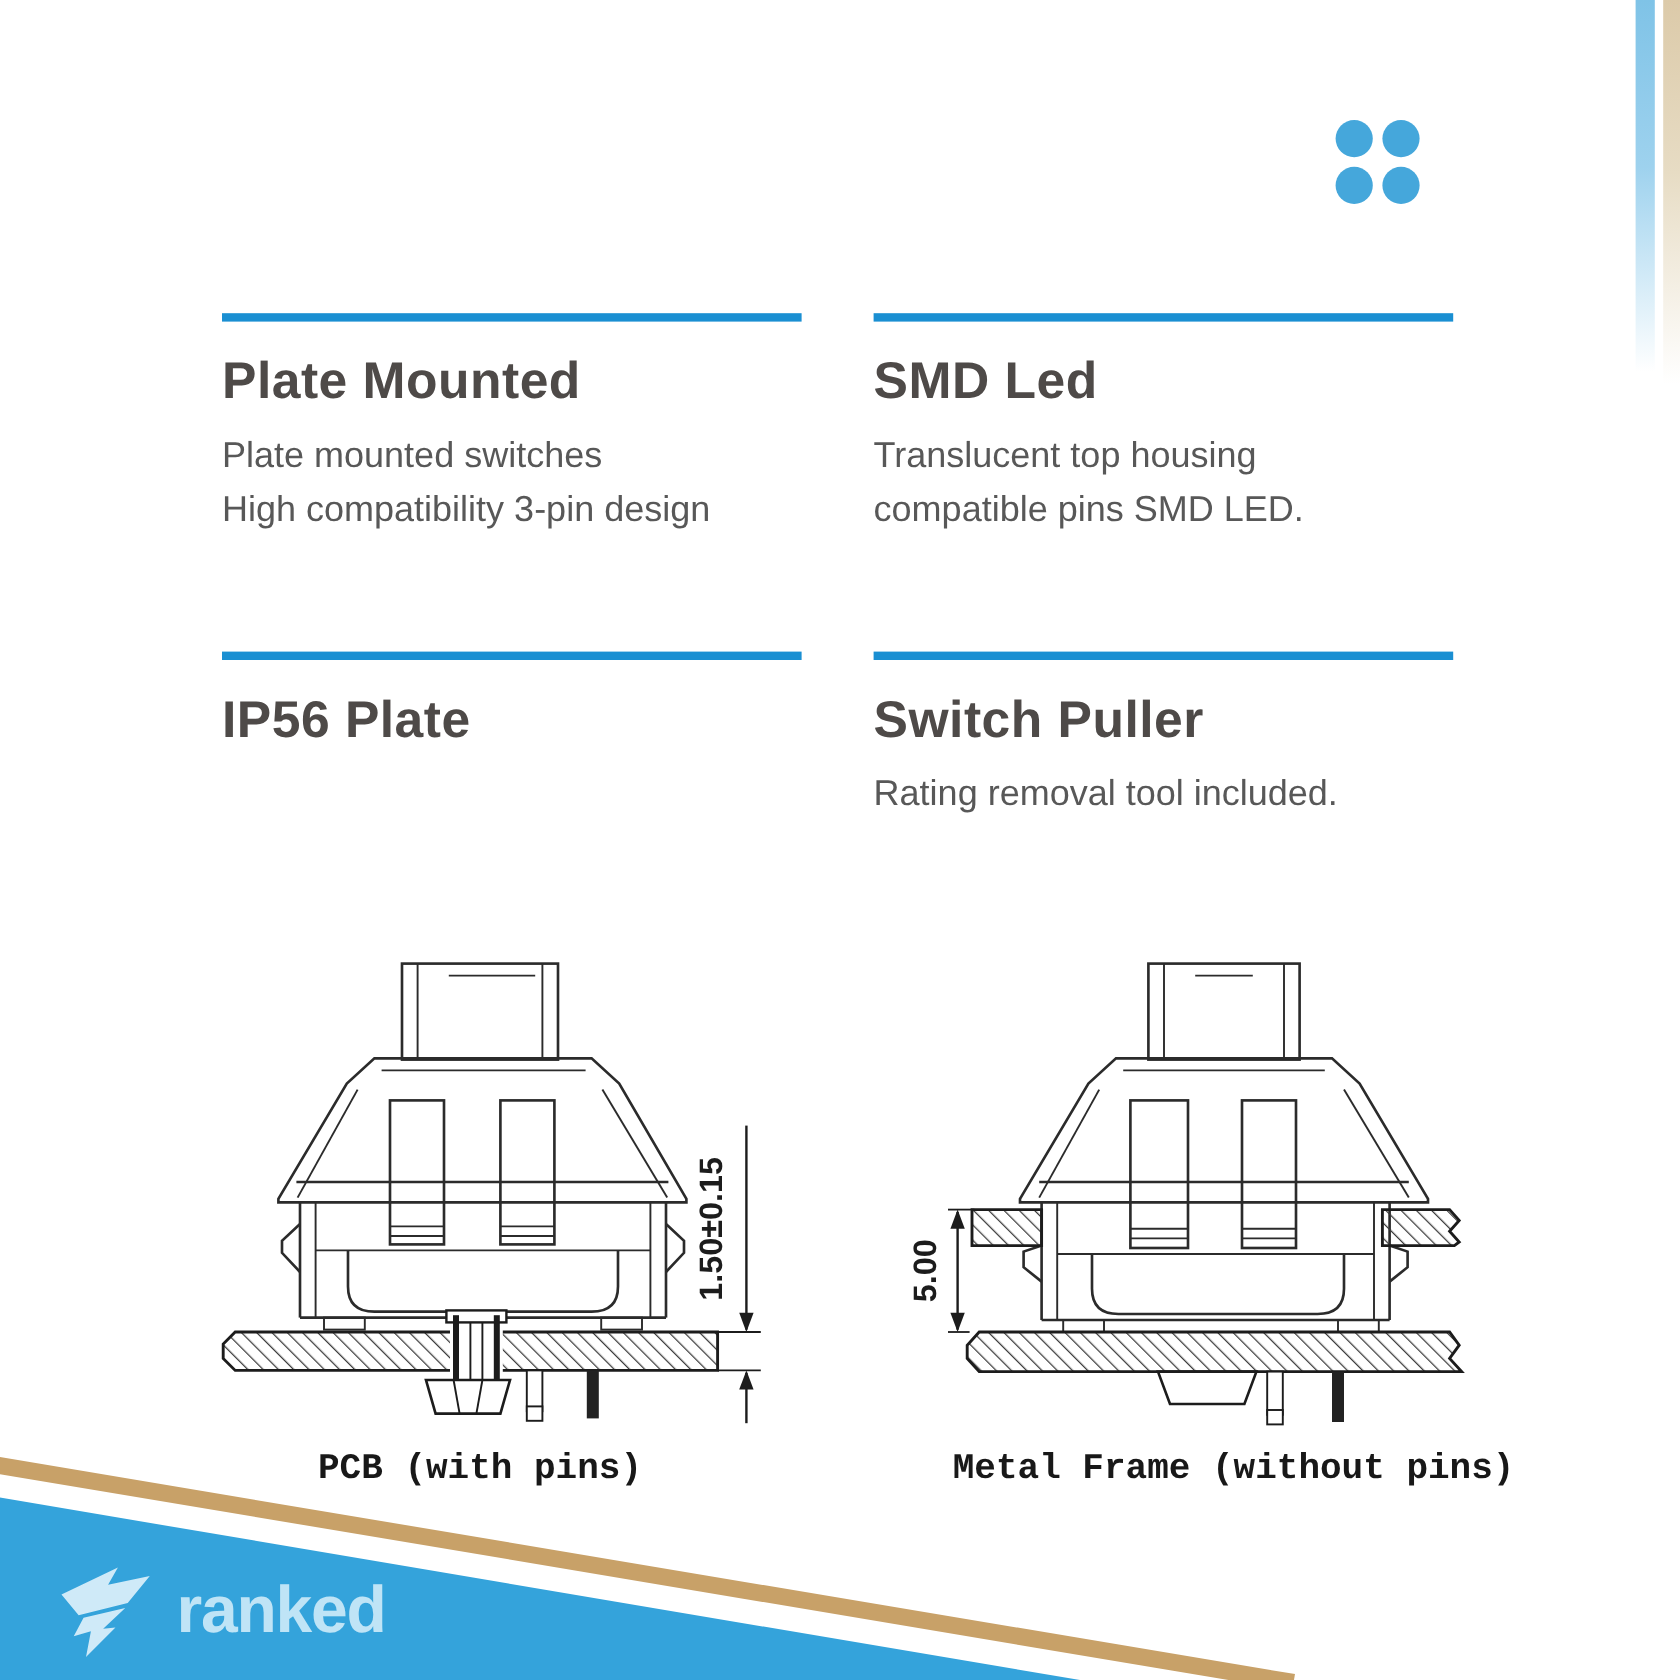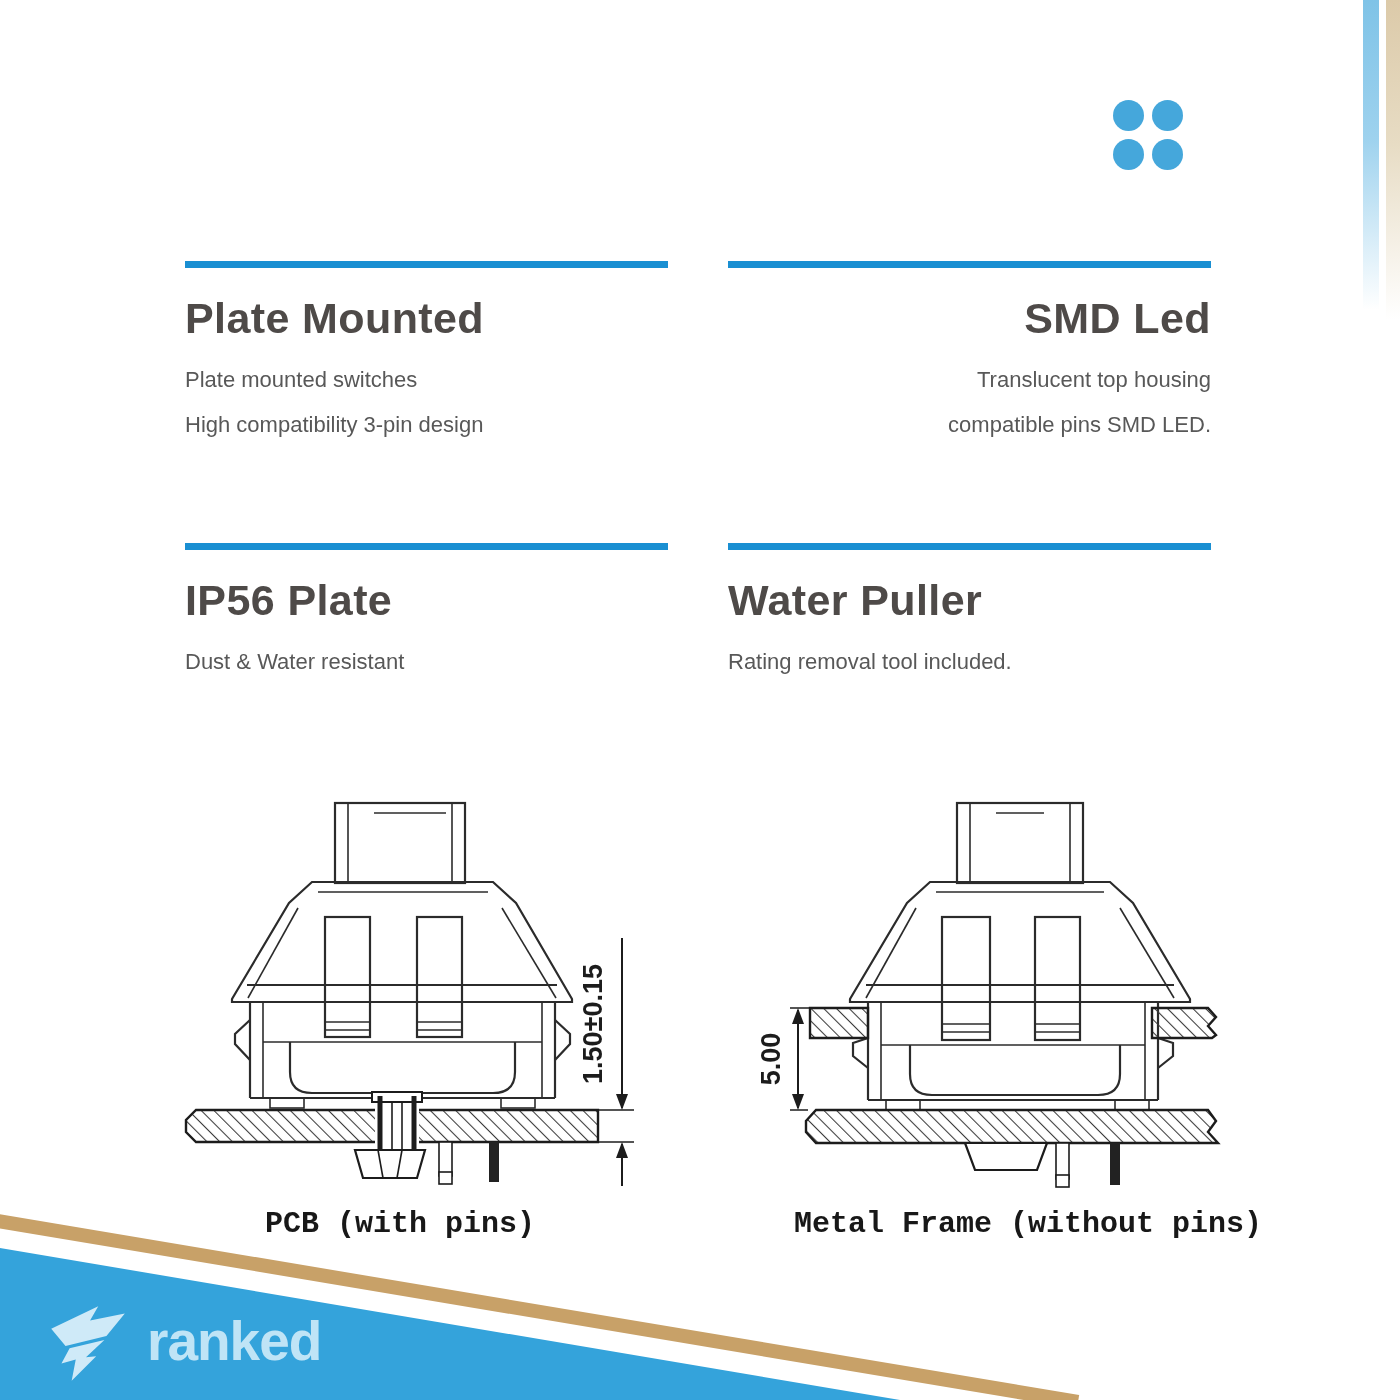--- a/index.html
+++ b/index.html
@@ -12,26 +12,26 @@
   .stripe-tan{position:absolute;left:1386px;top:0;width:14px;height:320px;
     background:linear-gradient(180deg,#dccaa9 0%,#e7dcc4 45%,rgba(255,255,255,0) 100%);}
 
   
   .dots{position:absolute;left:1113px;top:100px;display:grid;
         grid-template-columns:31px 31px;grid-gap:8px;}
   .dot{width:31px;height:31px;border-radius:50%;background:#45a7db;}
 
   
   .feature{position:absolute;width:483px;}
-  .f0{left:185px;top:261px;} .f1{left:728px;top:261px;text-align:right;}
+  .f0{left:185px;top:261px;} .f1{left:728px;top:261px;}
   .f2{left:185px;top:543px;} .f3{left:728px;top:543px;}
   .rule{height:7px;background:#1a8fd2;}
   .feature h2{margin:26px 0 0 0;font-weight:700;font-size:43px;line-height:1.12;
               color:#4e4a48;letter-spacing:.4px;}
-  .feature p{margin:15px 0 0 0;font-size:22px;line-height:45px;color:#585858;
+  .feature p{margin:15px 0 0 0;font-size:30px;line-height:45px;color:#585858;
              white-space:pre-line;}
 
   
   .diagram{position:absolute;width:520px;height:470px;}
   .dgL{left:150px;top:780px;} .dgR{left:760px;top:780px;}
   .dwg{stroke:#2b2b2b;stroke-width:2.2;fill:none;}
   .thin{stroke-width:1.6;}
   .dimline{stroke:#1c1c1c;stroke-width:2;fill:none;}
   .dimext{stroke:#1c1c1c;stroke-width:1.5;fill:none;}
   .arrow{fill:#1c1c1c;stroke:none;}
@@ -66,25 +66,24 @@
   </div>
   <div class="feature f1">
     <div class="rule"></div>
     <h2>SMD Led</h2>
     <p>Translucent top housing
 compatible pins SMD LED.</p>
   </div>
   <div class="feature f2">
     <div class="rule"></div>
     <h2>IP56 Plate</h2>
-    <p>Dust &amp; Water resistant</p>
   </div>
   <div class="feature f3">
     <div class="rule"></div>
-    <h2>Water Puller</h2>
+    <h2>Switch Puller</h2>
     <p>Rating removal tool included.</p>
   </div>
 
   <svg class="diagram dgL" viewBox="0 0 520 470">
     <defs>
       <pattern id="hatchA" patternUnits="userSpaceOnUse" width="9" height="9" patternTransform="rotate(-45)">
         <line x1="0" y1="0" x2="0" y2="9" stroke="#3a3a3a" stroke-width="2.1"></line>
       </pattern>
     </defs>
     <g class="dwg">

